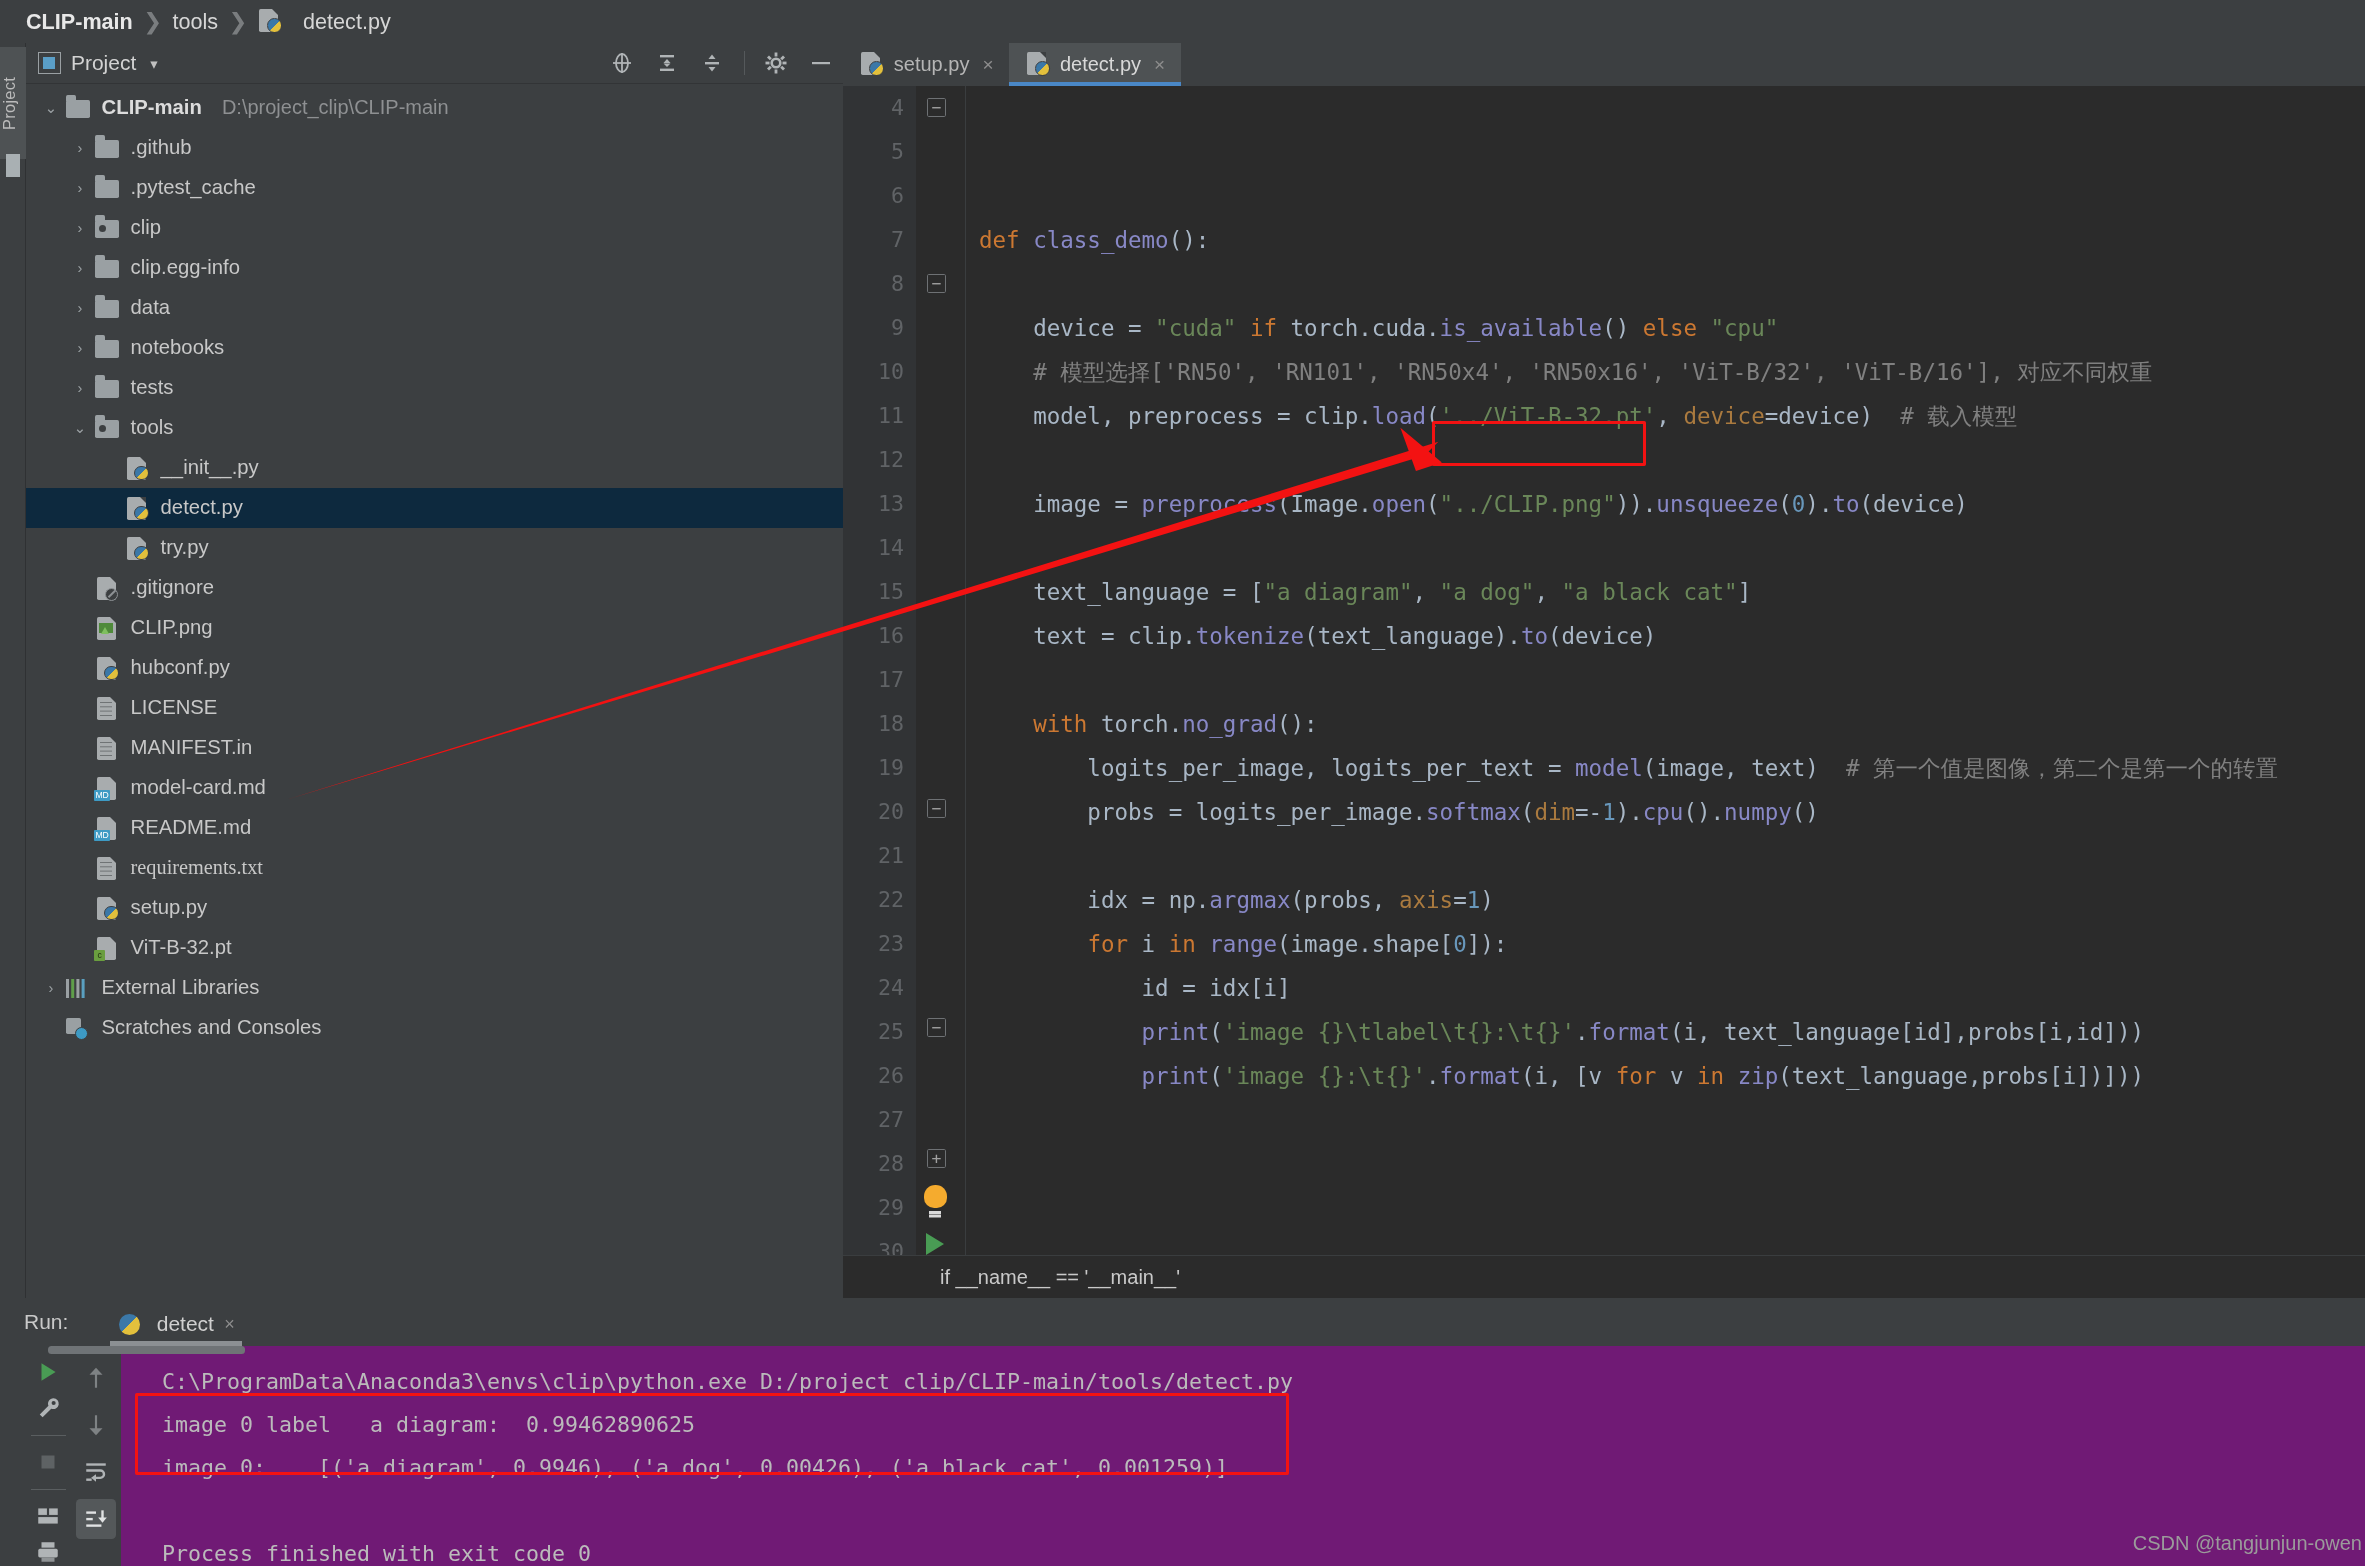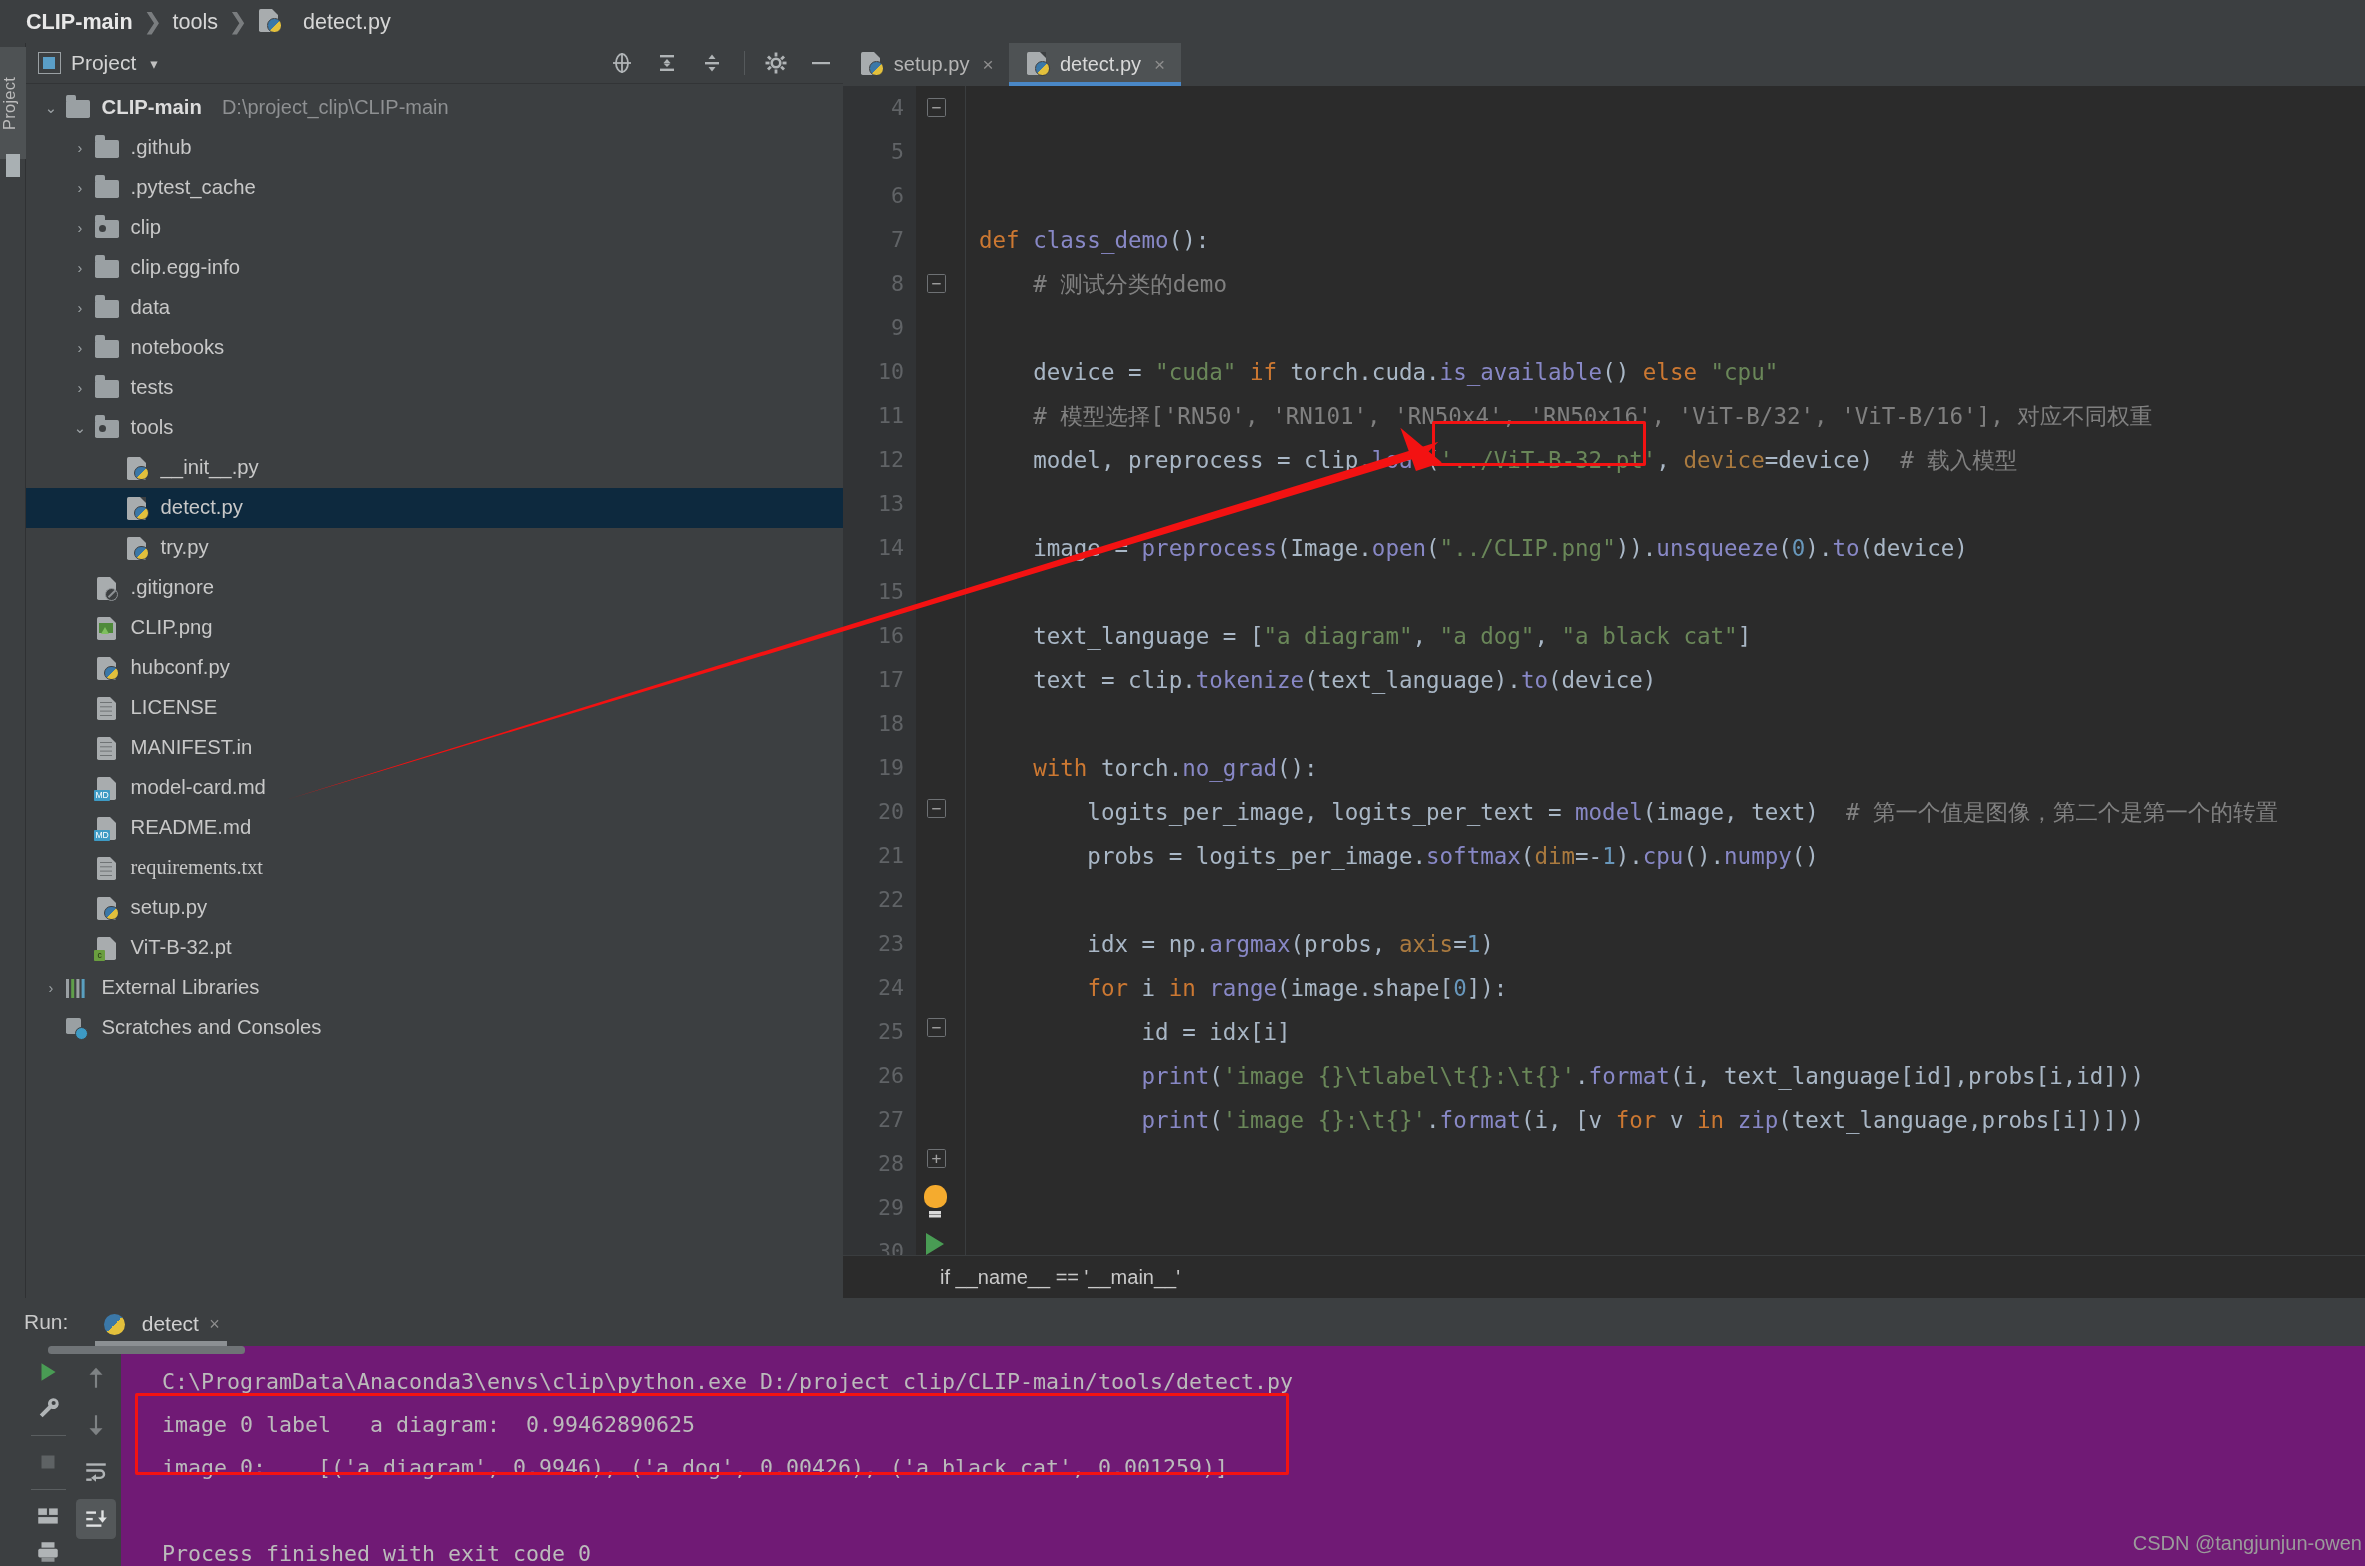--- a/index.html
+++ b/index.html
@@ -133,21 +133,21 @@
   .bulb:after{content:"";position:absolute;left:5.2px;bottom:-6px;width:12px;height:2.6px;background:#d9d9d9;box-shadow:0 3.5px 0 #d9d9d9;}
   .runarrow{position:absolute;left:83px;width:0;height:0;border-style:solid;
     border-width:11.2px 0 11.2px 18px;border-color:transparent transparent transparent #499c54;}
 
   .brcrumb{height:43px;background:#2b2b2b;border-top:0.9px solid #3a3d3f;display:flex;align-items:center;
     padding-left:97px;color:#c9c9c9;font-size:20px;}
 
   
   .runpanel{position:absolute;left:0;top:1298px;width:2366px;height:269px;background:#3c3f41;}
   .runhdr{height:48px;display:flex;align-items:flex-end;padding-left:24px;}
-  .runlbl{color:#c9c9c9;font-size:21px;padding-bottom:12px;margin-right:20px;}
+  .runlbl{color:#c9c9c9;font-size:21px;padding-bottom:12px;margin-right:35px;}
   .runtab{display:flex;align-items:center;gap:10.4px;padding:0 14px 8.6px 14px;position:relative;color:#d0d0d0;font-size:21px;}
   .runtab:after{content:"";position:absolute;left:7px;right:7px;bottom:0;height:5.2px;background:#8c9093;}
   .runtab .x{color:#8d8d8d;font-size:18px;}
   .runbody{position:relative;height:220px;background:#2b2b2b;margin-left:24px;}
   .runtools{position:absolute;left:0;top:0;width:97px;height:220px;background:#3c3f41;display:flex;}
   .runtoolcol{width:48px;height:220px;display:flex;flex-direction:column;align-items:center;padding-top:12px;gap:7px;}
   .rt{width:40px;height:40px;display:flex;align-items:center;justify-content:center;color:#b0b4b6;}
   .rt.sel{background:#54585a;border-radius:4.3px;}
   .rtsep{width:35px;height:0.9px;background:#5a5e60;margin:5.2px 0;}
   .console{position:absolute;left:97px;top:0;right:0;bottom:0;background:#701a75;padding:14px 0 0 41px;}
@@ -481,21 +481,20 @@
           <div class="ln">27</div>
           <div class="ln">28</div>
           <div class="ln">29</div>
           <div class="ln">30</div>
         </div>
       <div class="codecol" id="codecol">
           <div class="cl"></div>
           <div class="cl"></div>
           <div class="cl"></div>
           <div class="cl"><span class="kw">def</span> <span class="pcall">class_demo</span>():</div>
-          <div class="cl">&nbsp;&nbsp;&nbsp;&nbsp;<span class="cmt"># 测试分类的demo</span></div>
           <div class="cl"></div>
           <div class="cl">&nbsp;&nbsp;&nbsp;&nbsp;device = <span class="str">"cuda"</span> <span class="kw">if</span> torch.cuda.<span class="pcall">is_available</span>() <span class="kw">else</span> <span class="str">"cpu"</span></div>
           <div class="cl">&nbsp;&nbsp;&nbsp;&nbsp;<span class="cmt"># 模型选择['RN50', 'RN101', 'RN50x4', 'RN50x16', 'ViT-B/32', 'ViT-B/16'], 对应不同权重</span></div>
           <div class="cl">&nbsp;&nbsp;&nbsp;&nbsp;model, preprocess = clip.<span class="pcall">load</span>(<span class="str">'../ViT-B-32.pt'</span>, <span class="param">device</span>=device)  <span class="cmt"># 载入模型</span></div>
           <div class="cl"></div>
           <div class="cl">&nbsp;&nbsp;&nbsp;&nbsp;image = <span class="pcall">preprocess</span>(Image.<span class="pcall">open</span>(<span class="str">"../CLIP.png"</span>)).<span class="pcall">unsqueeze</span>(<span class="num">0</span>).<span class="pcall">to</span>(device)</div>
           <div class="cl"></div>
           <div class="cl">&nbsp;&nbsp;&nbsp;&nbsp;text_language = [<span class="str">"a diagram"</span>, <span class="str">"a dog"</span>, <span class="str">"a black cat"</span>]</div>
           <div class="cl">&nbsp;&nbsp;&nbsp;&nbsp;text = clip.<span class="pcall">tokenize</span>(text_language).<span class="pcall">to</span>(device)</div>
           <div class="cl"></div>

